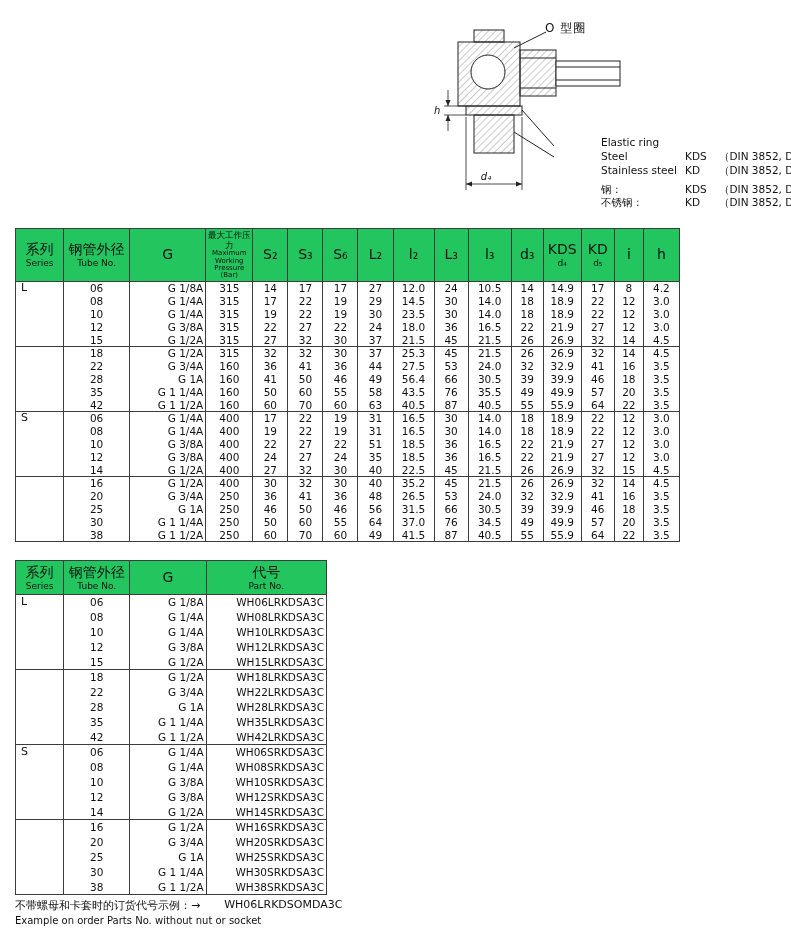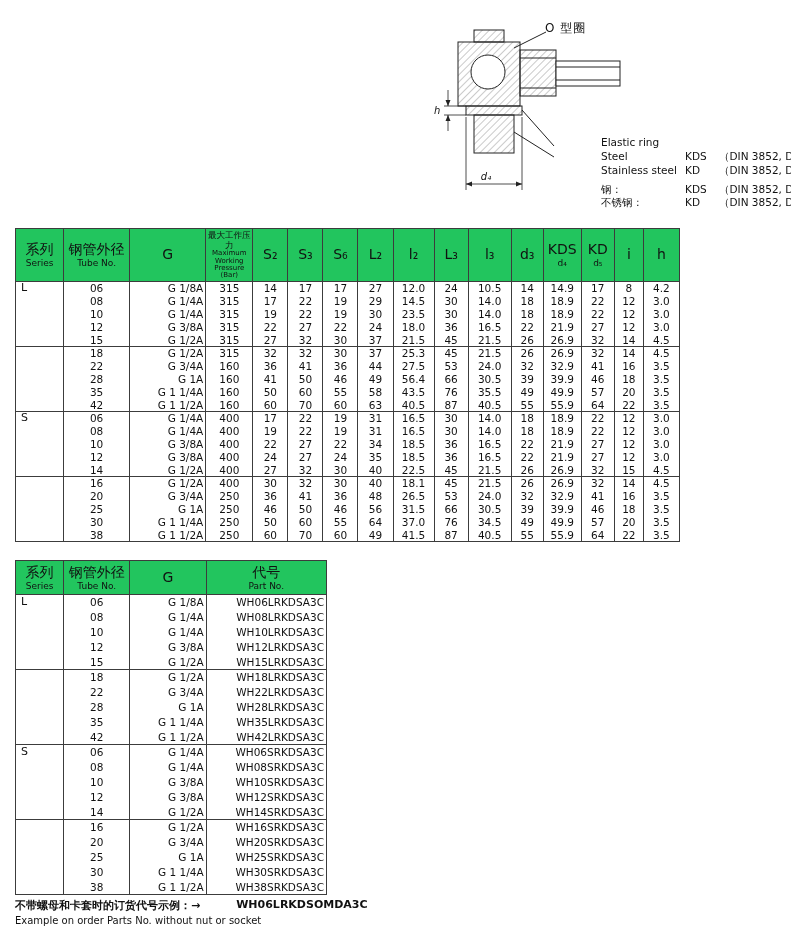--- a/index.html
+++ b/index.html
@@ -45,22 +45,22 @@
   #part-table td { height: 15px; line-height: 14px; }
   .hl1 { font-size: 14px; line-height: 1.2; }
   .hl2 { font-size: 9px;   line-height: 1.15; }
   .sm1 { font-size: 8.5px; }
   .sm2 { font-size: 7px; line-height: 1.05; }
   td.left { text-align: right; padding-left: 5px; }
   td.series-cell { text-align: left; vertical-align: top; padding-left: 5px; font-size: 11px; line-height: 13px; }
 
   
   .footer { position: absolute; left: 15px; top: 898px; font-size: 11px; }
-  .footer-line1 { display: flex; white-space: nowrap; font-weight: bold; }
-  .footer-example { margin-left: 36px; }
+  .footer-line1 { display: flex; white-space: nowrap; }
+  .footer-example { margin-left: 24px; }
   .footer-en { font-size: 10px; margin-top: 2px; }
 </style>
 </head>
 <body>
 
 <div class="page">
 
   <svg class="drawing" viewBox="0 0 355 226" width="355" height="226">
     <defs>
       <pattern id="hatch" patternUnits="userSpaceOnUse" width="5" height="5" patternTransform="rotate(45)">
@@ -422,21 +422,21 @@
           <td>12</td>
           <td>3.0</td>
         </tr>
         <tr>
           <td>10</td>
           <td class="left">G 3/8A</td>
           <td>400</td>
           <td>22</td>
           <td>27</td>
           <td>22</td>
-          <td>34</td>
+          <td>51</td>
           <td>18.5</td>
           <td>36</td>
           <td>16.5</td>
           <td>22</td>
           <td>21.9</td>
           <td>27</td>
           <td>12</td>
           <td>3.0</td>
         </tr>
         <tr>
@@ -477,21 +477,21 @@
       <tbody>
         <tr>
           <td rowspan="5" class="series-cell"></td>
           <td>16</td>
           <td class="left">G 1/2A</td>
           <td>400</td>
           <td>30</td>
           <td>32</td>
           <td>30</td>
           <td>40</td>
-          <td>18.1</td>
+          <td>35.2</td>
           <td>45</td>
           <td>21.5</td>
           <td>26</td>
           <td>26.9</td>
           <td>32</td>
           <td>14</td>
           <td>4.5</td>
         </tr>
         <tr>
           <td>20</td>

